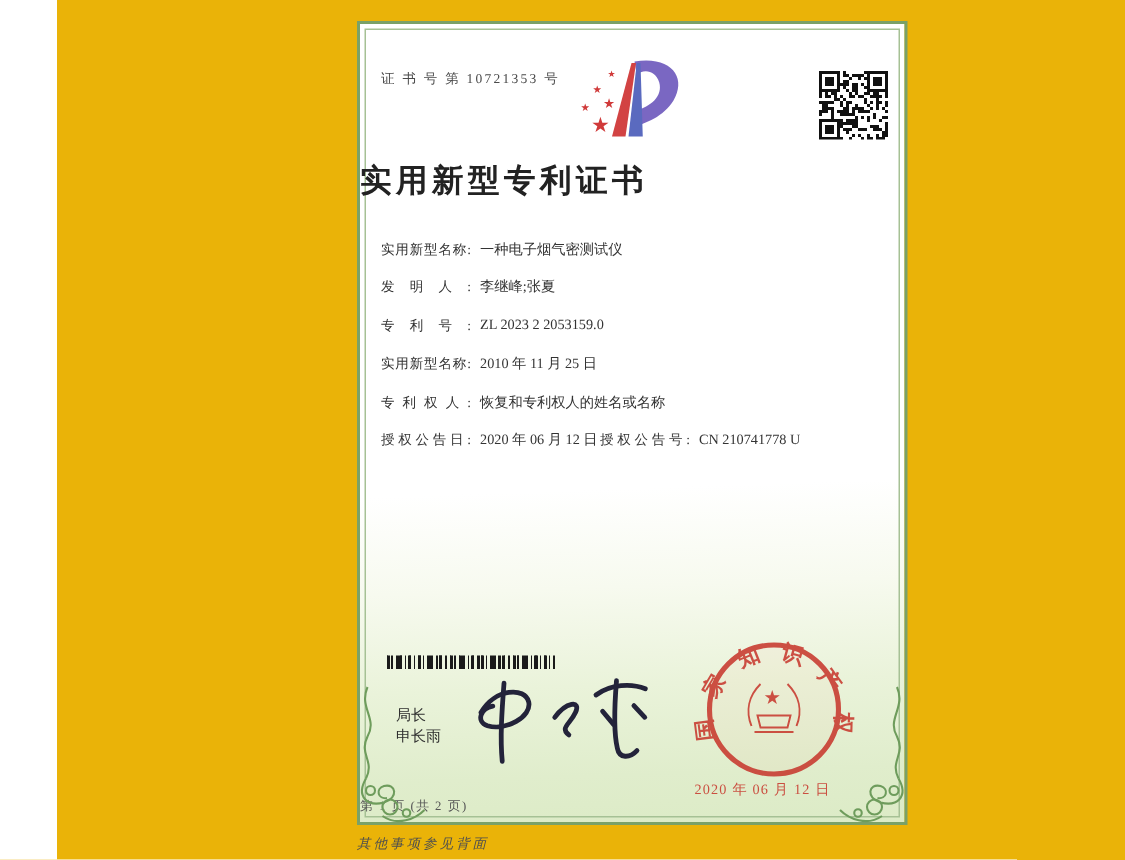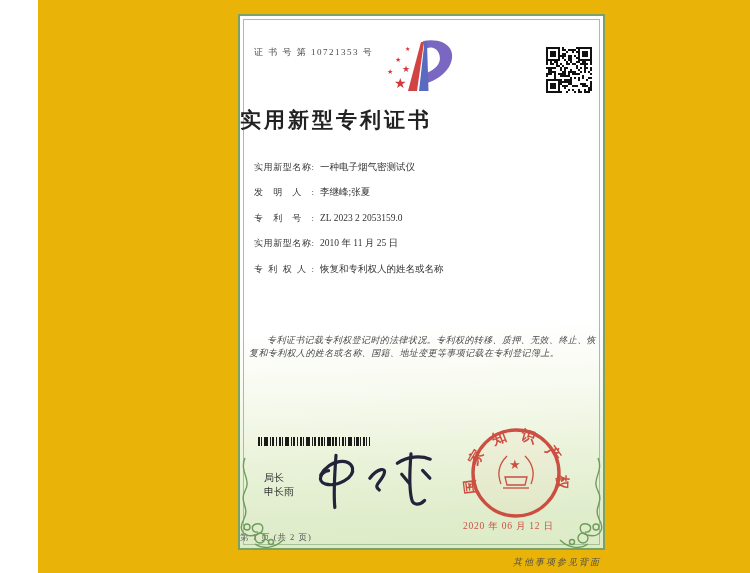--- a/index.html
+++ b/index.html
@@ -34,21 +34,21 @@
       repeating-linear-gradient(90deg,#1a1a1a 0 2px,transparent 2px 7px),
       repeating-linear-gradient(90deg,transparent 0 9px,#1a1a1a 9px 10px,transparent 10px 13px);}
   .director{position:absolute;left:24px;top:455px;font-size:10px;color:#2e2e2e;line-height:14px;font-family:Liberation Serif, serif;}
   .signature{position:absolute;left:66px;top:426px;width:144px;height:82px;transform:rotate(-2deg);}
   .seal{position:absolute;left:219px;top:410px;width:118px;height:110px;opacity:.88;}
   .pageinfo{position:absolute;left:0;top:516px;width:100%;text-align:left;
             font-size:8.5px;color:#555;letter-spacing:1px;}
   .flourish{position:absolute;bottom:-4px;width:50px;height:96px;}
   .flourish.left{left:-5px;}
   .flourish.right{right:-5px;transform:scaleX(-1);}
-  .backnote{position:absolute;left:200px;top:556px;width:363px;text-align:right;
+  .backnote{position:absolute;left:200px;top:556px;width:363px;text-align:left;
             font-size:9px;font-style:italic;color:#4f4f4f;letter-spacing:2px;}
 </style>
 </head>
 <body>
 
 <div class="stage">
   <div class="cert">
     <div class="innerline"></div>
 
     <div class="certno">证 书 号 第 10721353 号</div>
@@ -254,24 +254,29 @@
       </div>
       <div class="frow">
         <span class="flabel">专利号:</span><span class="fvalue">ZL 2023 2 2053159.0</span>
       </div>
       <div class="frow">
         <span class="flabel">实用新型名称:</span><span class="fvalue">2010 年 11 月 25 日</span>
       </div>
       <div class="frow">
         <span class="flabel">专利权人:</span><span class="fvalue">恢复和专利权人的姓名或名称</span>
       </div>
+      <div class="frow">
+        <span class="flabel">授权公告日:</span><span class="fvalue">2020 年 06 月 12 日</span>
+        <span class="fpair2">
+          <span class="flabel">授权公告号:</span><span class="fvalue">CN 210741778 U</span>
+        </span>
+      </div>
     </div>
 
     <div class="legal">
-      <p>专利证书记载专利权登记时的法律状况。专利权的转移、质押、无效、终止、恢复和专利权人的姓名或名称、国籍、地址变更等事项记载在专利登记簿上。</p>
     </div>
 
     <div class="barcode"></div>
 
     <div class="director">
       <div>局长</div>
       <div>申长雨</div>
     </div>
 
     <svg class="signature" viewBox="0 0 144 82" fill="none" stroke="#23233a" stroke-width="3.2" stroke-linecap="round">

